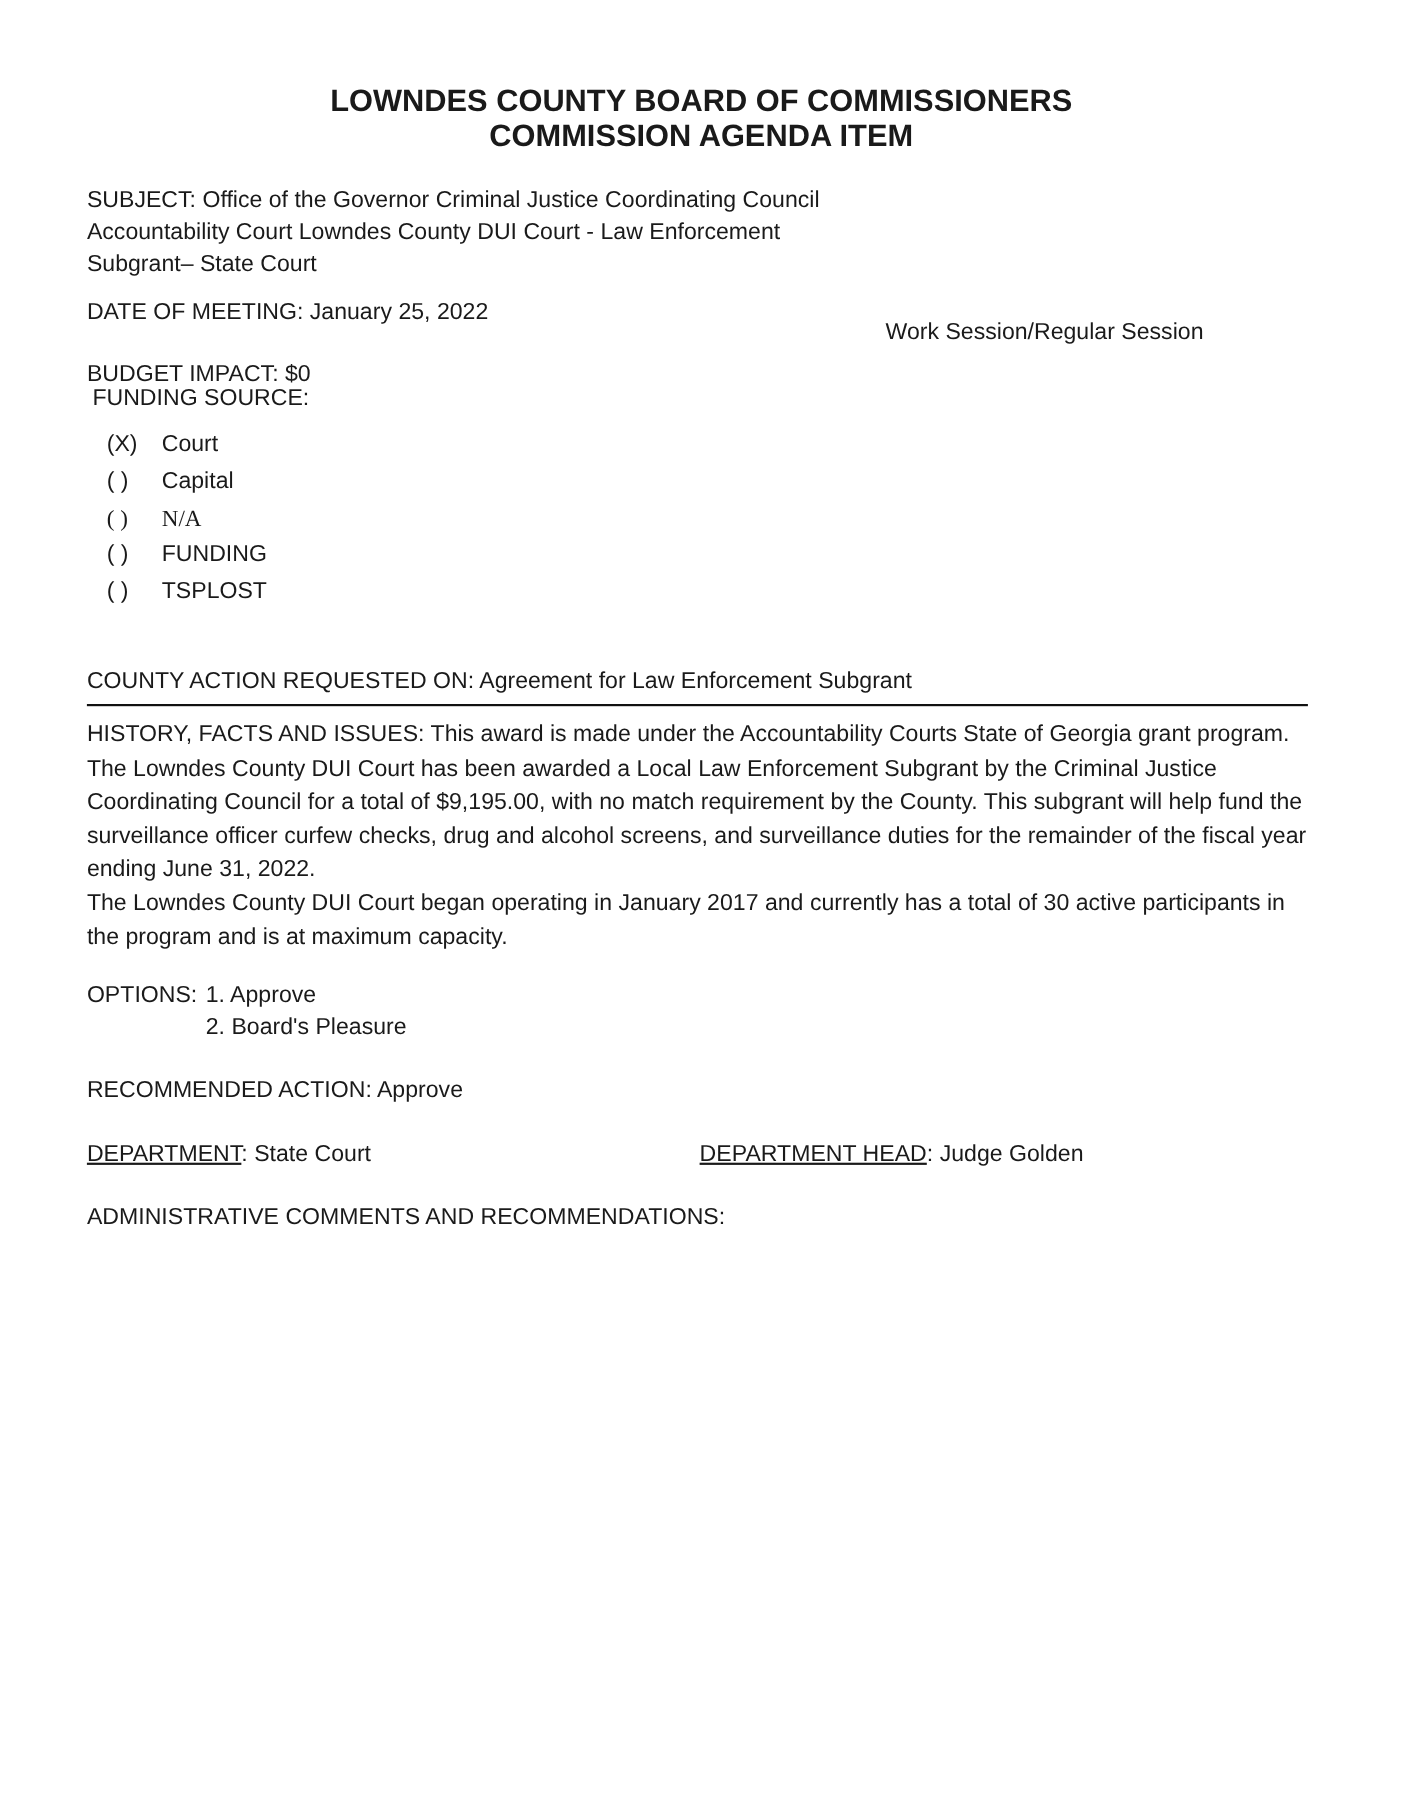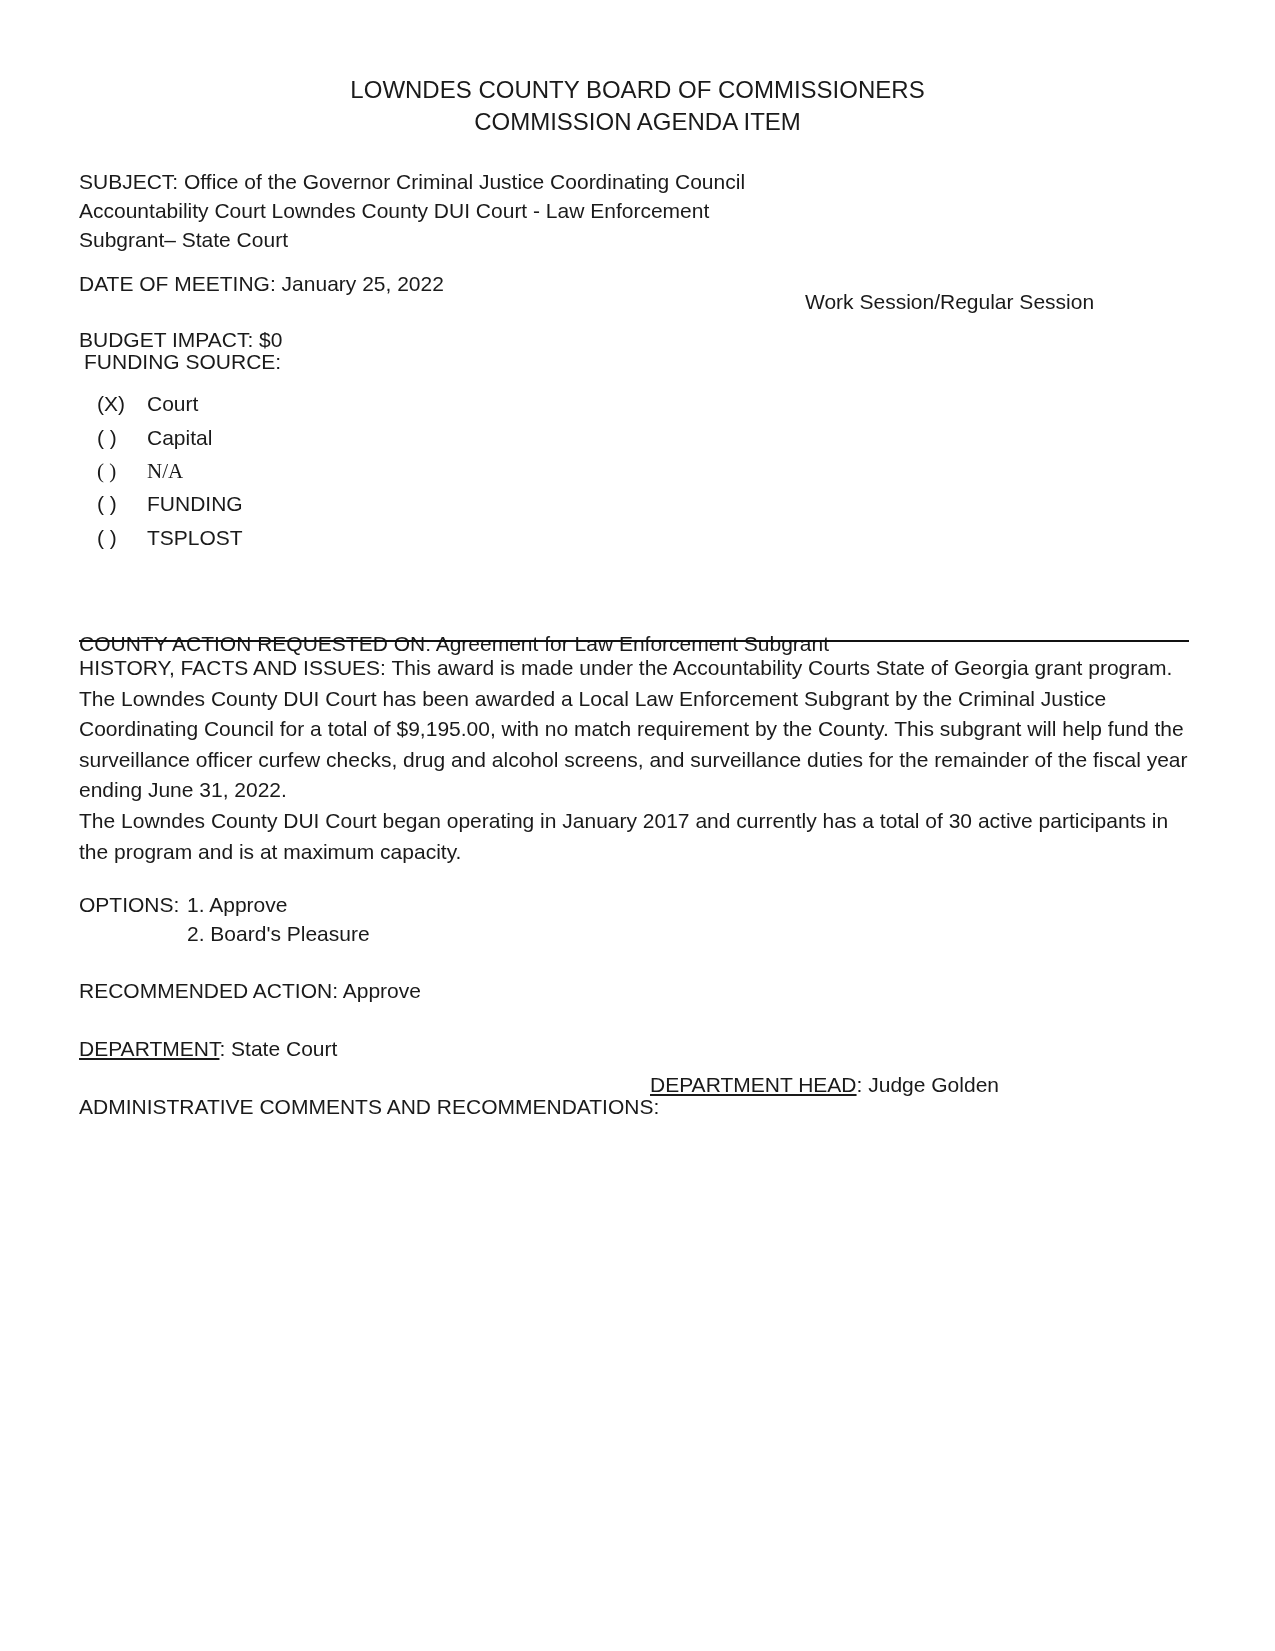--- a/index.html
+++ b/index.html
@@ -3,21 +3,21 @@
 <meta charset="utf-8">
 <style>
   html, body { margin: 0; padding: 0; background: #ffffff; }
   body {
     width: 1275px; height: 1651px; position: relative; overflow: hidden;
     font-family: "Liberation Sans", "DejaVu Sans", sans-serif;
     color: #1a1a1a; font-size: 21px;
   }
   .abs { position: absolute; white-space: nowrap; }
   .center { left: 0; width: 1275px; text-align: center; }
-  .title { font-size: 24px; }
+  .title { font-size: 28px; font-weight: bold; }
   .u { text-decoration: underline; text-align: center; }
   .rule { position: absolute; left: 79px; width: 1110px; height: 2px; background: #111; top: 640px; }
   .para { position: absolute; left: 79px; width: 1115px; line-height: 30.5px; white-space: normal; }
   .fund { position: absolute; left: 97px; }
   .fund .mark { display: inline-block; width: 50px; }
   b { font-weight: normal; }
 </style>
 </head>
 <body>
 
@@ -33,28 +33,28 @@
 
 <div class="abs" style="left:79px; top:328px;">BUDGET IMPACT: $0</div>
 <div class="abs" style="left:84px; top:350px;">FUNDING SOURCE:</div>
 
 <div class="fund" style="top:392px;"><span class="mark">(X)</span><span>Court</span></div>
 <div class="fund" style="top:426px;"><span class="mark">( )</span><span>Capital</span></div>
 <div class="fund" style="top:459px;font-family:Liberation Serif, serif;"><span class="mark">( )</span><span>N/A</span></div>
 <div class="fund" style="top:492px;"><span class="mark">( )</span><span>FUNDING</span></div>
 <div class="fund" style="top:526px;"><span class="mark">( )</span><span>TSPLOST</span></div>
 
-<div class="abs" style="left:79px; top:632px;">COUNTY ACTION REQUESTED ON: Agreement for Law Enforcement Subgrant</div>
+<div class="abs" style="left:79px; top:607px;">COUNTY ACTION REQUESTED ON: Agreement for Law Enforcement Subgrant</div>
 <div class="rule"></div>
 
 <div class="para" style="top:653px;"><span>HISTORY, FACTS AND ISSUES: This award is made under the Accountability Courts State of Georgia grant program.  The Lowndes County DUI Court has been awarded a Local Law Enforcement Subgrant by the Criminal Justice Coordinating Council for a total of </span><b>$9,195.00,</b><span> with no match requirement by the County. This subgrant will help fund the surveillance officer curfew checks, drug and alcohol screens, and surveillance duties for the remainder of the fiscal year ending June 31, 2022.</span></div>
 <div class="para" style="top:806px;">The Lowndes County DUI Court began operating in January 2017 and currently has a total of 30 active participants in the program and is at maximum capacity.</div>
 
 <div class="abs" style="left:79px; top:893px;">OPTIONS:</div>
 <div class="abs" style="left:187px; top:893px;">1. Approve</div>
 <div class="abs" style="left:187px; top:922px;">2. Board's Pleasure</div>
 
 <div class="abs" style="left:79px; top:979px;">RECOMMENDED ACTION: Approve</div>
 
 <div class="abs" style="left:79px; top:1037px;"><span class="u">DEPARTMENT</span><span>: State Court</span></div>
-<div class="abs" style="left:650px; top:1037px;margin-top:36px;"><span class="u">DEPARTMENT HEAD</span><span>: Judge Golden</span></div>
+<div class="abs" style="left:636px; top:1037px;"><span class="u">DEPARTMENT HEAD</span><span>: Judge Golden</span></div>
 
 <div class="abs" style="left:79px; top:1095px;">ADMINISTRATIVE COMMENTS AND RECOMMENDATIONS:</div>
 
 </body></html>

